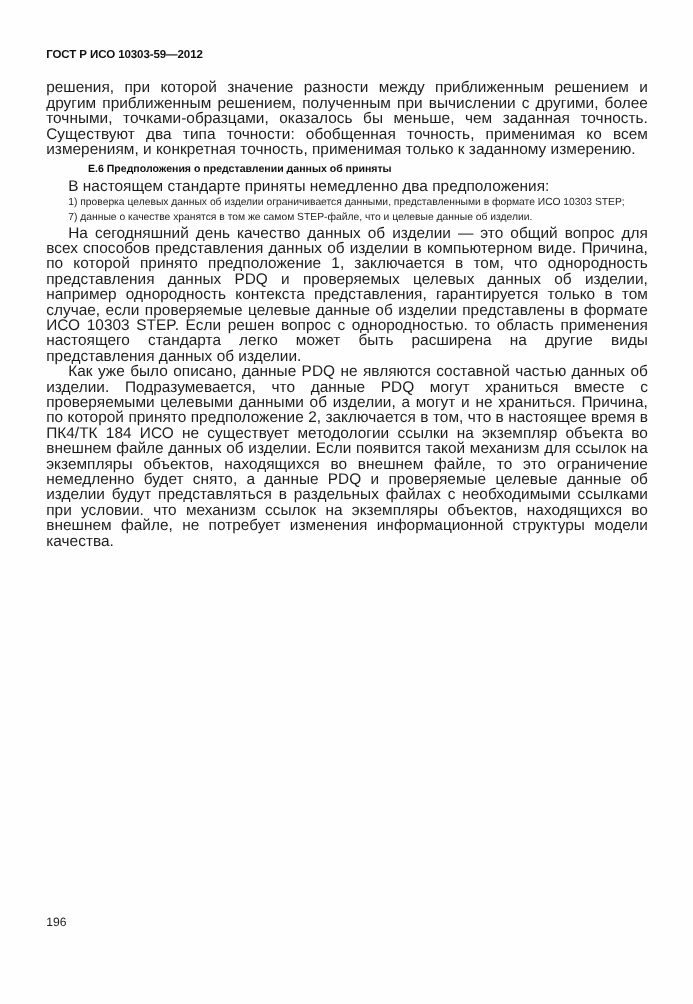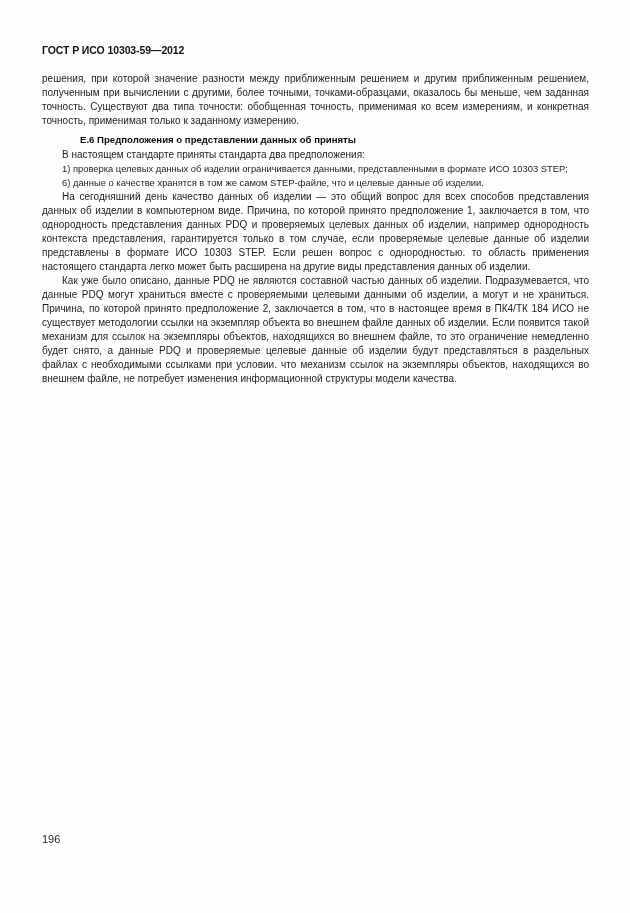--- a/index.html
+++ b/index.html
@@ -42,21 +42,21 @@
   
   .content {
     position: absolute;
     top: 72px;
     left: 42px;
     width: 547px;
   }
 
   p.para {
     margin: 0;
-    font-size: 10px;
+    font-size: 14px;
     line-height: 14.0px;
     text-align: justify;
     text-justify: inter-word;
     color: #1d1d1d;
     letter-spacing: 0.02px;
   }
 
   p.para.indent {
     text-indent: 20px;
   }
@@ -111,25 +111,25 @@
 <div class="page">
 
   <div class="page-header">ГОСТ Р ИСО 10303-59—2012</div>
 
   <div class="content">
 
     <p class="para">решения, при которой значение разности между приближенным решением и другим приближенным решением, полученным при вычислении с другими, более точными, точками-образцами, оказалось бы меньше, чем заданная точность. Существуют два типа точности: обобщенная точность, применимая ко всем измерениям, и конкретная точность, применимая только к заданному измерению.</p>
 
     <h2 class="subhead">Е.6 Предположения о представлении данных об приняты</h2>
 
-    <p class="para indent">В настоящем стандарте приняты стандарта два предположения:</p>
+    <p class="para indent">В настоящем стандарте приняты немедленно два предположения:</p>
 
     <p class="list-item">1) проверка целевых данных об изделии ограничивается данными, представленными в формате ИСО 10303 STEP;</p>
 
-    <p class="list-item">6) данные о качестве хранятся в том же самом STEP-файле, что и целевые данные об изделии.</p>
+    <p class="list-item">7) данные о качестве хранятся в том же самом STEP-файле, что и целевые данные об изделии.</p>
 
     <p class="para indent">На сегодняшний день качество данных об изделии — это общий вопрос для всех способов представления данных об изделии в компьютерном виде. Причина, по которой принято предположение 1, заключается в том, что однородность представления данных PDQ и проверяемых целевых данных об изделии, например однородность контекста представления, гарантируется только в том случае, если проверяемые целевые данные об изделии представлены в формате ИСО 10303 STEP. Если решен вопрос с однородностью. то область применения настоящего стандарта легко может быть расширена на другие виды представления данных об изделии.</p>
 
     <p class="para indent">Как уже было описано, данные PDQ не являются составной частью данных об изделии. Подразумевается, что данные PDQ могут храниться вместе с проверяемыми целевыми данными об изделии, а могут и не храниться. Причина, по которой принято предположение 2, заключается в том, что в настоящее время в ПК4/ТК 184 ИСО не существует методологии ссылки на экземпляр объекта во внешнем файле данных об изделии. Если появится такой механизм для ссылок на экземпляры объектов, находящихся во внешнем файле, то это ограничение немедленно будет снято, а данные PDQ и проверяемые целевые данные об изделии будут представляться в раздельных файлах с необходимыми ссылками при условии. что механизм ссылок на экземпляры объектов, находящихся во внешнем файле, не потребует изменения информационной структуры модели качества.</p>
 
   </div>
 
   <div class="folio">196</div>
 
   <div class="grain"></div>

